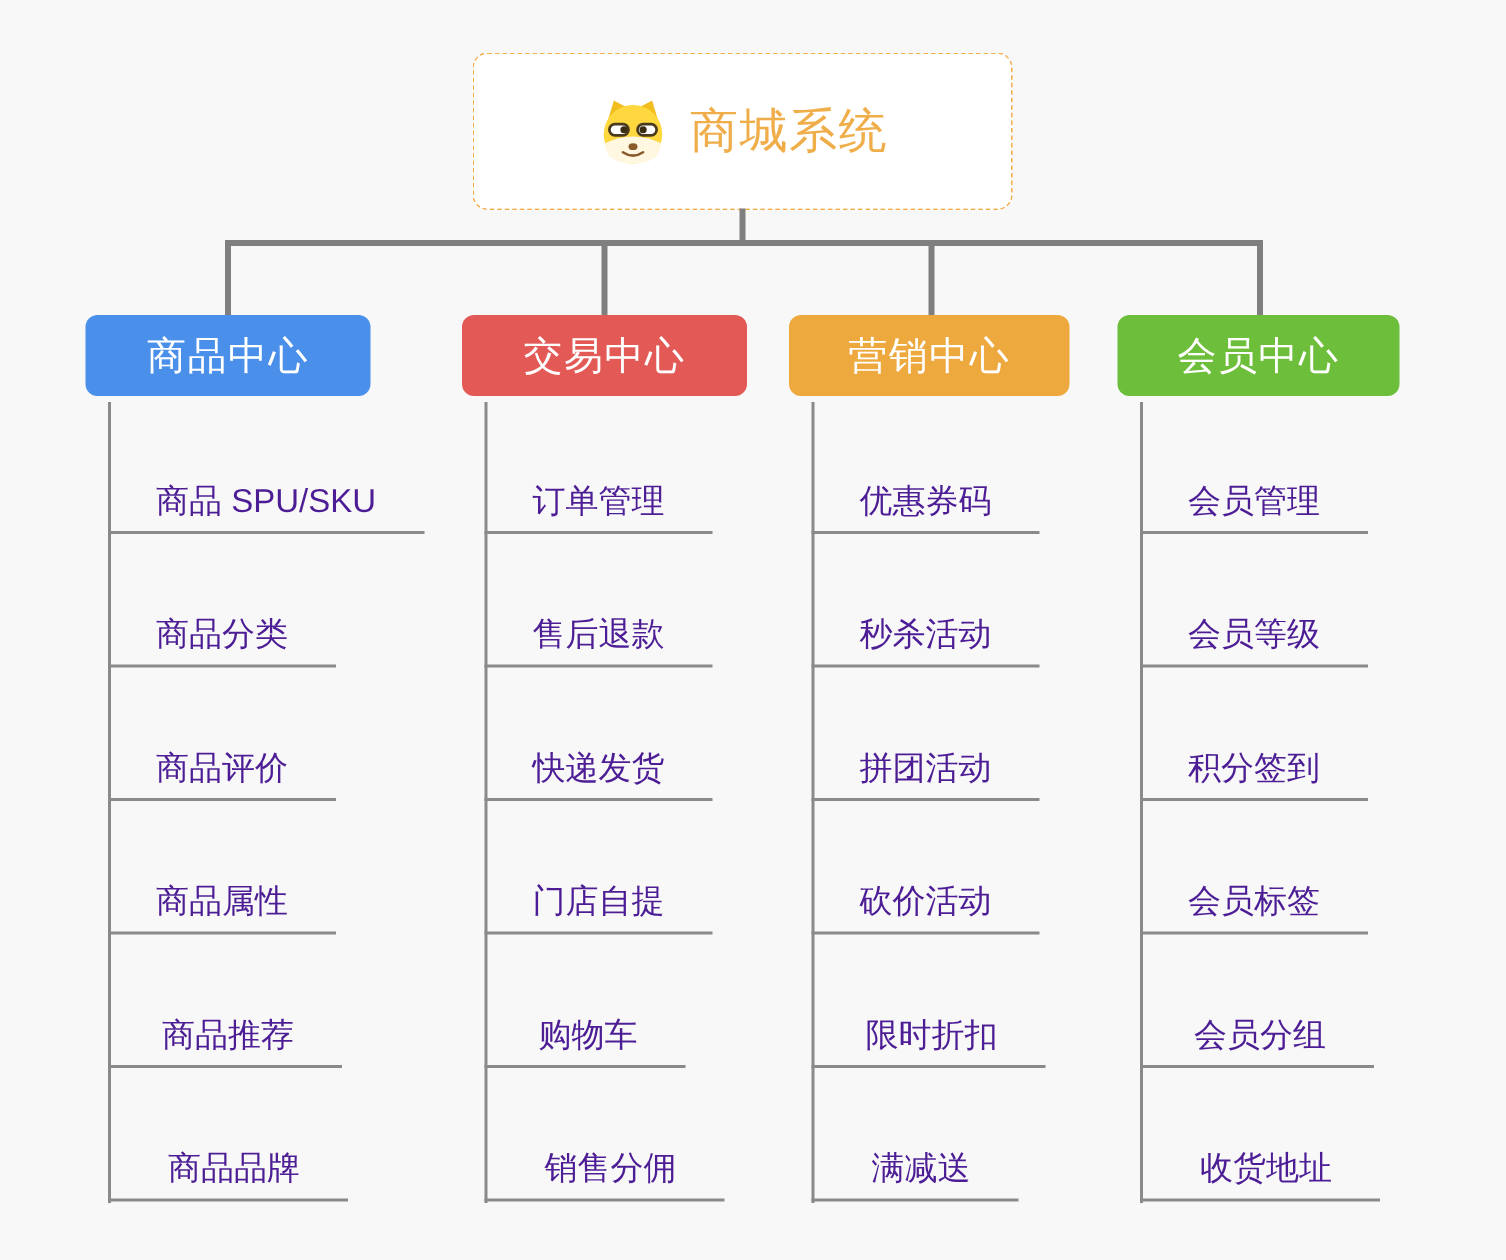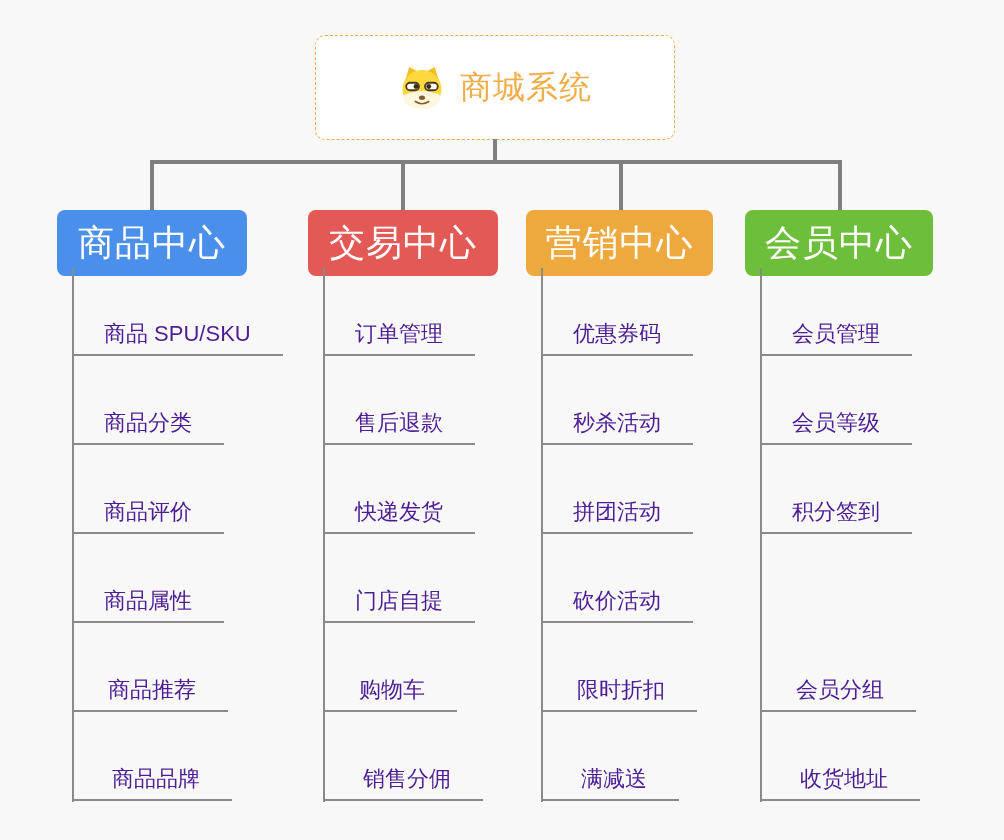--- a/index.html
+++ b/index.html
@@ -25,22 +25,22 @@
 
   
   .line{position:absolute;background:#7F7F7F;}
   .stem{left:493px;top:139px;width:4px;height:24px;}
   .rail{left:150px;top:160px;width:692px;height:4px;}
   .drop{top:162px;width:4px;height:48px;}
   .drop-0{left:150px;} .drop-1{left:401px;} .drop-2{left:619px;} .drop-3{left:838px;}
 
   
   .branch-box{
-    position:absolute;top:210px;width:190px;height:66px;border-radius:8px;
-    color:#FFFFFF;font-size:36px;letter-spacing:1px;
+    position:absolute;top:210px;width:190px;height:54px;border-radius:8px;
+    color:#FFFFFF;font-size:26px;letter-spacing:1px;
     display:flex;align-items:center;justify-content:center;white-space:nowrap;
   }
   .bb-0{left:57px;} .bb-1{left:308px;} .bb-2{left:526px;width:187px;} .bb-3{left:745px;width:188px;}
 
   
   .vline{position:absolute;top:268px;width:2px;height:534px;background:#8A8A8A;}
   .vl-0{left:72px;} .vl-1{left:323px;} .vl-2{left:541px;} .vl-3{left:760px;}
 
   
   .item{
@@ -109,16 +109,17 @@
   <div class="item ix-2 row-0">优惠券码</div>
   <div class="item ix-2 row-1">秒杀活动</div>
   <div class="item ix-2 row-2">拼团活动</div>
   <div class="item ix-2 row-3">砍价活动</div>
   <div class="item ix-2 row-4">限时折扣</div>
   <div class="item ix-2 row-5">满减送</div>
 
   <div class="item ix-3 row-0">会员管理</div>
   <div class="item ix-3 row-1">会员等级</div>
   <div class="item ix-3 row-2">积分签到</div>
+  <div class="item ix-3 row-3">会员标签</div>
   <div class="item ix-3 row-4">会员分组</div>
   <div class="item ix-3 row-5">收货地址</div>
 
 </div>
 
 </body></html>

